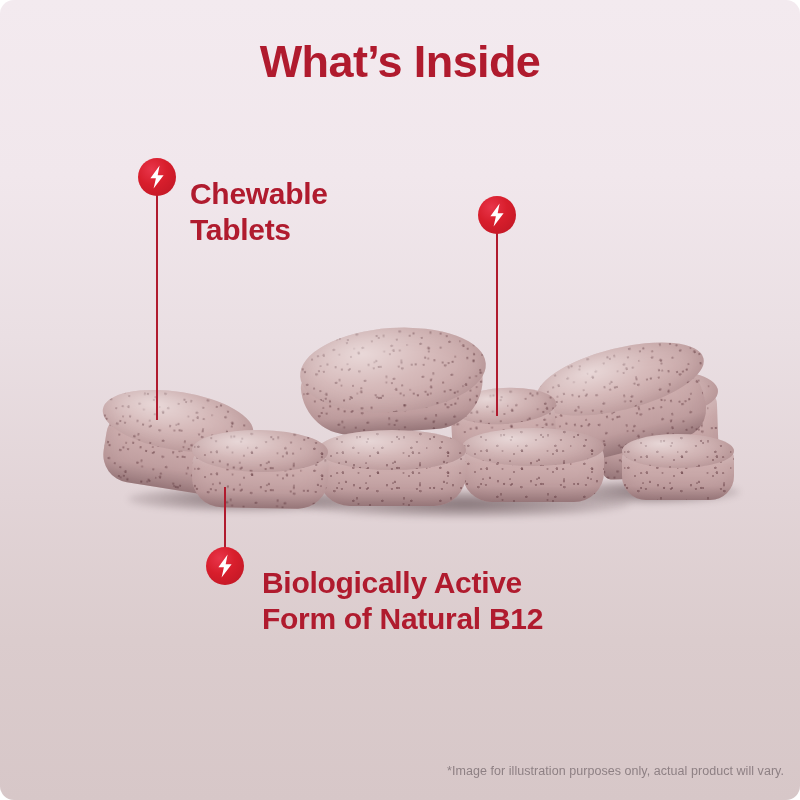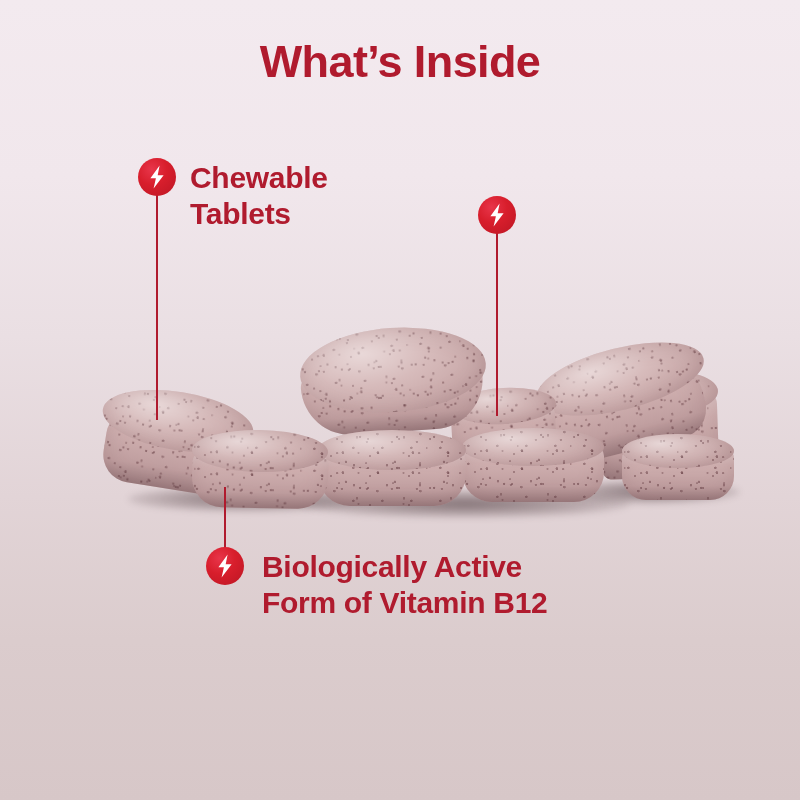--- a/index.html
+++ b/index.html
@@ -13,20 +13,21 @@
     height: 800px;
     overflow: hidden;
     font-family: "Liberation Sans", sans-serif;
     background: linear-gradient(to bottom,
       #f3eaef 0%,
       #f1e7ec 22%,
       #eadfe3 42%,
       #e2d4d7 62%,
       #dbcccd 80%,
       #d7c7c8 100%);
+    border-radius: 14px;
     -webkit-font-smoothing: antialiased;
   }
 
   
   .title {
     position: absolute;
     top: 36px;
     left: 0;
     width: 800px;
     text-align: center;
@@ -141,20 +142,21 @@
 
   
   .callout-heading {
     position: absolute;
     color: #b01b2e;
     font-weight: bold;
     font-size: 30px;
     line-height: 36px;
     letter-spacing: -0.3px;
     white-space: pre-line;
+    margin-top: 16px;
   }
   .callout-sub {
     position: absolute;
     color: #b01b2e;
     font-weight: normal;
     font-size: 18px;
     line-height: 24px;
     letter-spacing: -0.1px;
     white-space: pre-line;
   }
@@ -227,16 +229,17 @@
       <path d="M21.6 7.5 L12.4 20.2 L17.9 20.2 L15.6 30.5 L25.6 17.2 L19.7 17.2 Z" fill="#ffffff"></path>
     </svg>
   </span>
 
   <span class="bolt-icon" style="left:206px; top:547px;">
     <svg viewBox="0 0 38 38" aria-hidden="true">
       <path d="M21.6 7.5 L12.4 20.2 L17.9 20.2 L15.6 30.5 L25.6 17.2 L19.7 17.2 Z" fill="#ffffff"></path>
     </svg>
   </span>
   <div class="callout-heading" style="left:262px; top:549px;">Biologically Active
-Form of Vitamin B12</div>
-
+Form of Natural B12</div>
+
+  <div class="footnote">*Image for illustration purposes only, actual product will vary.</div>
 
 </div>
 
 </body></html>

